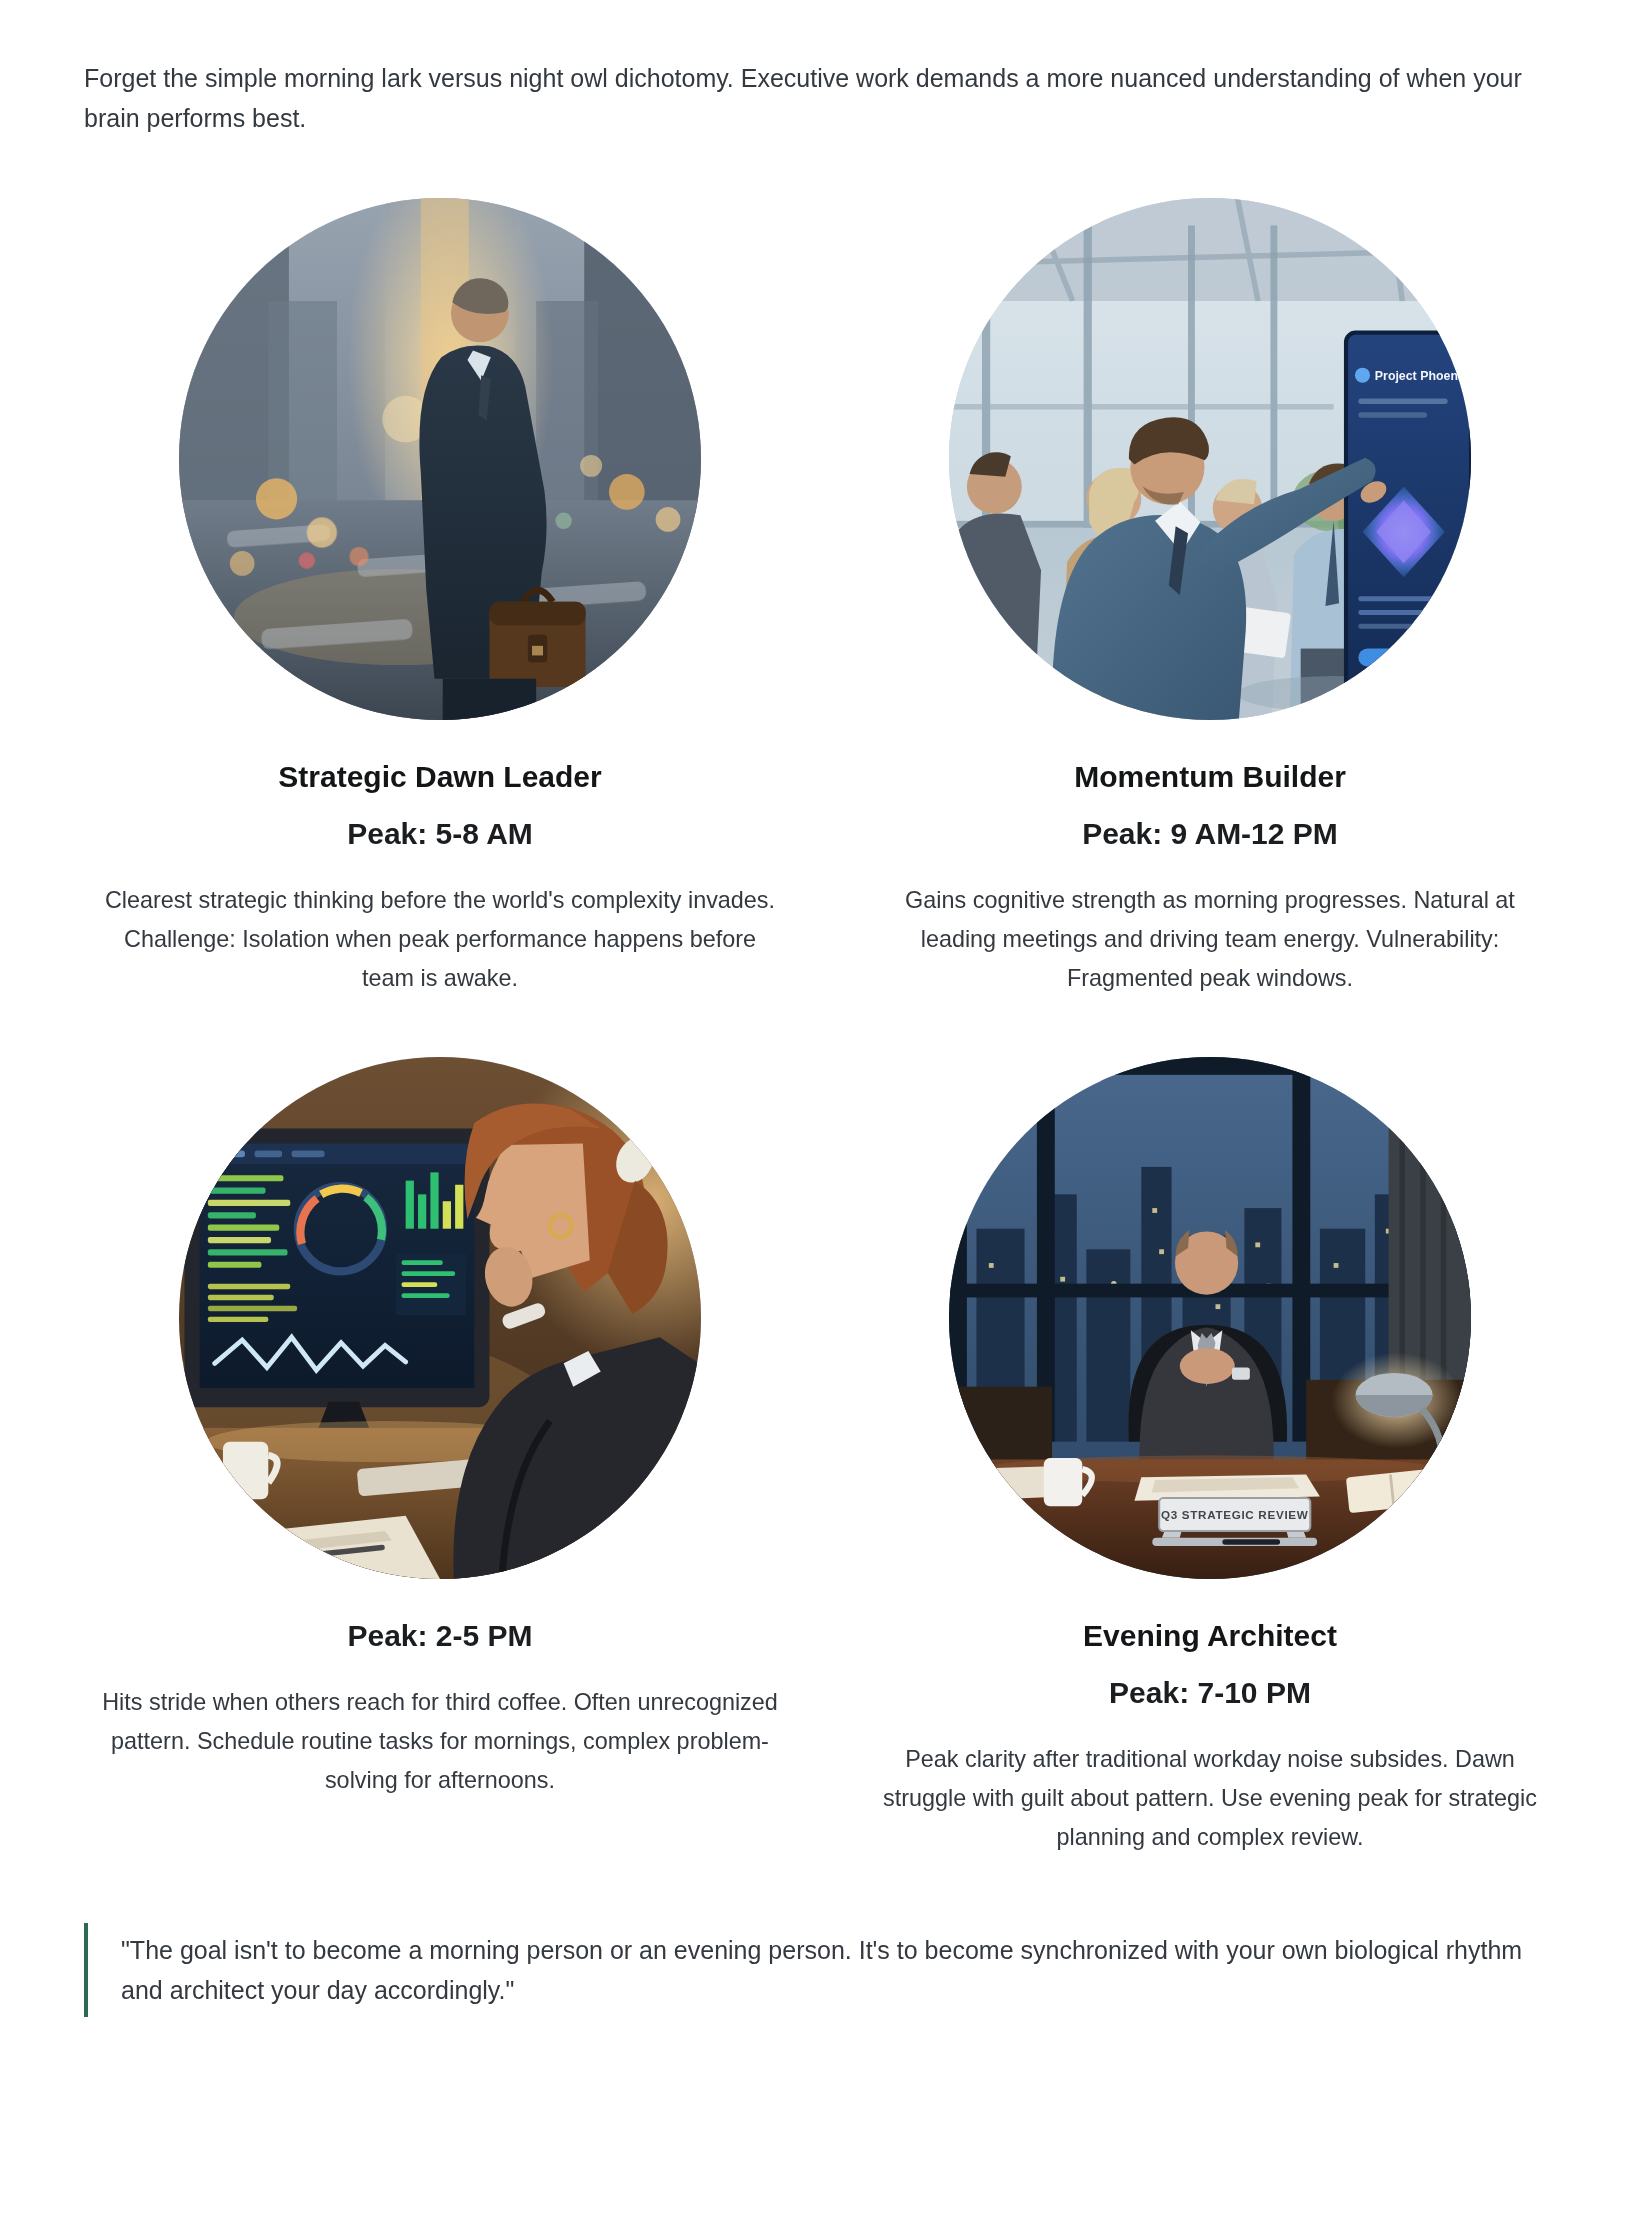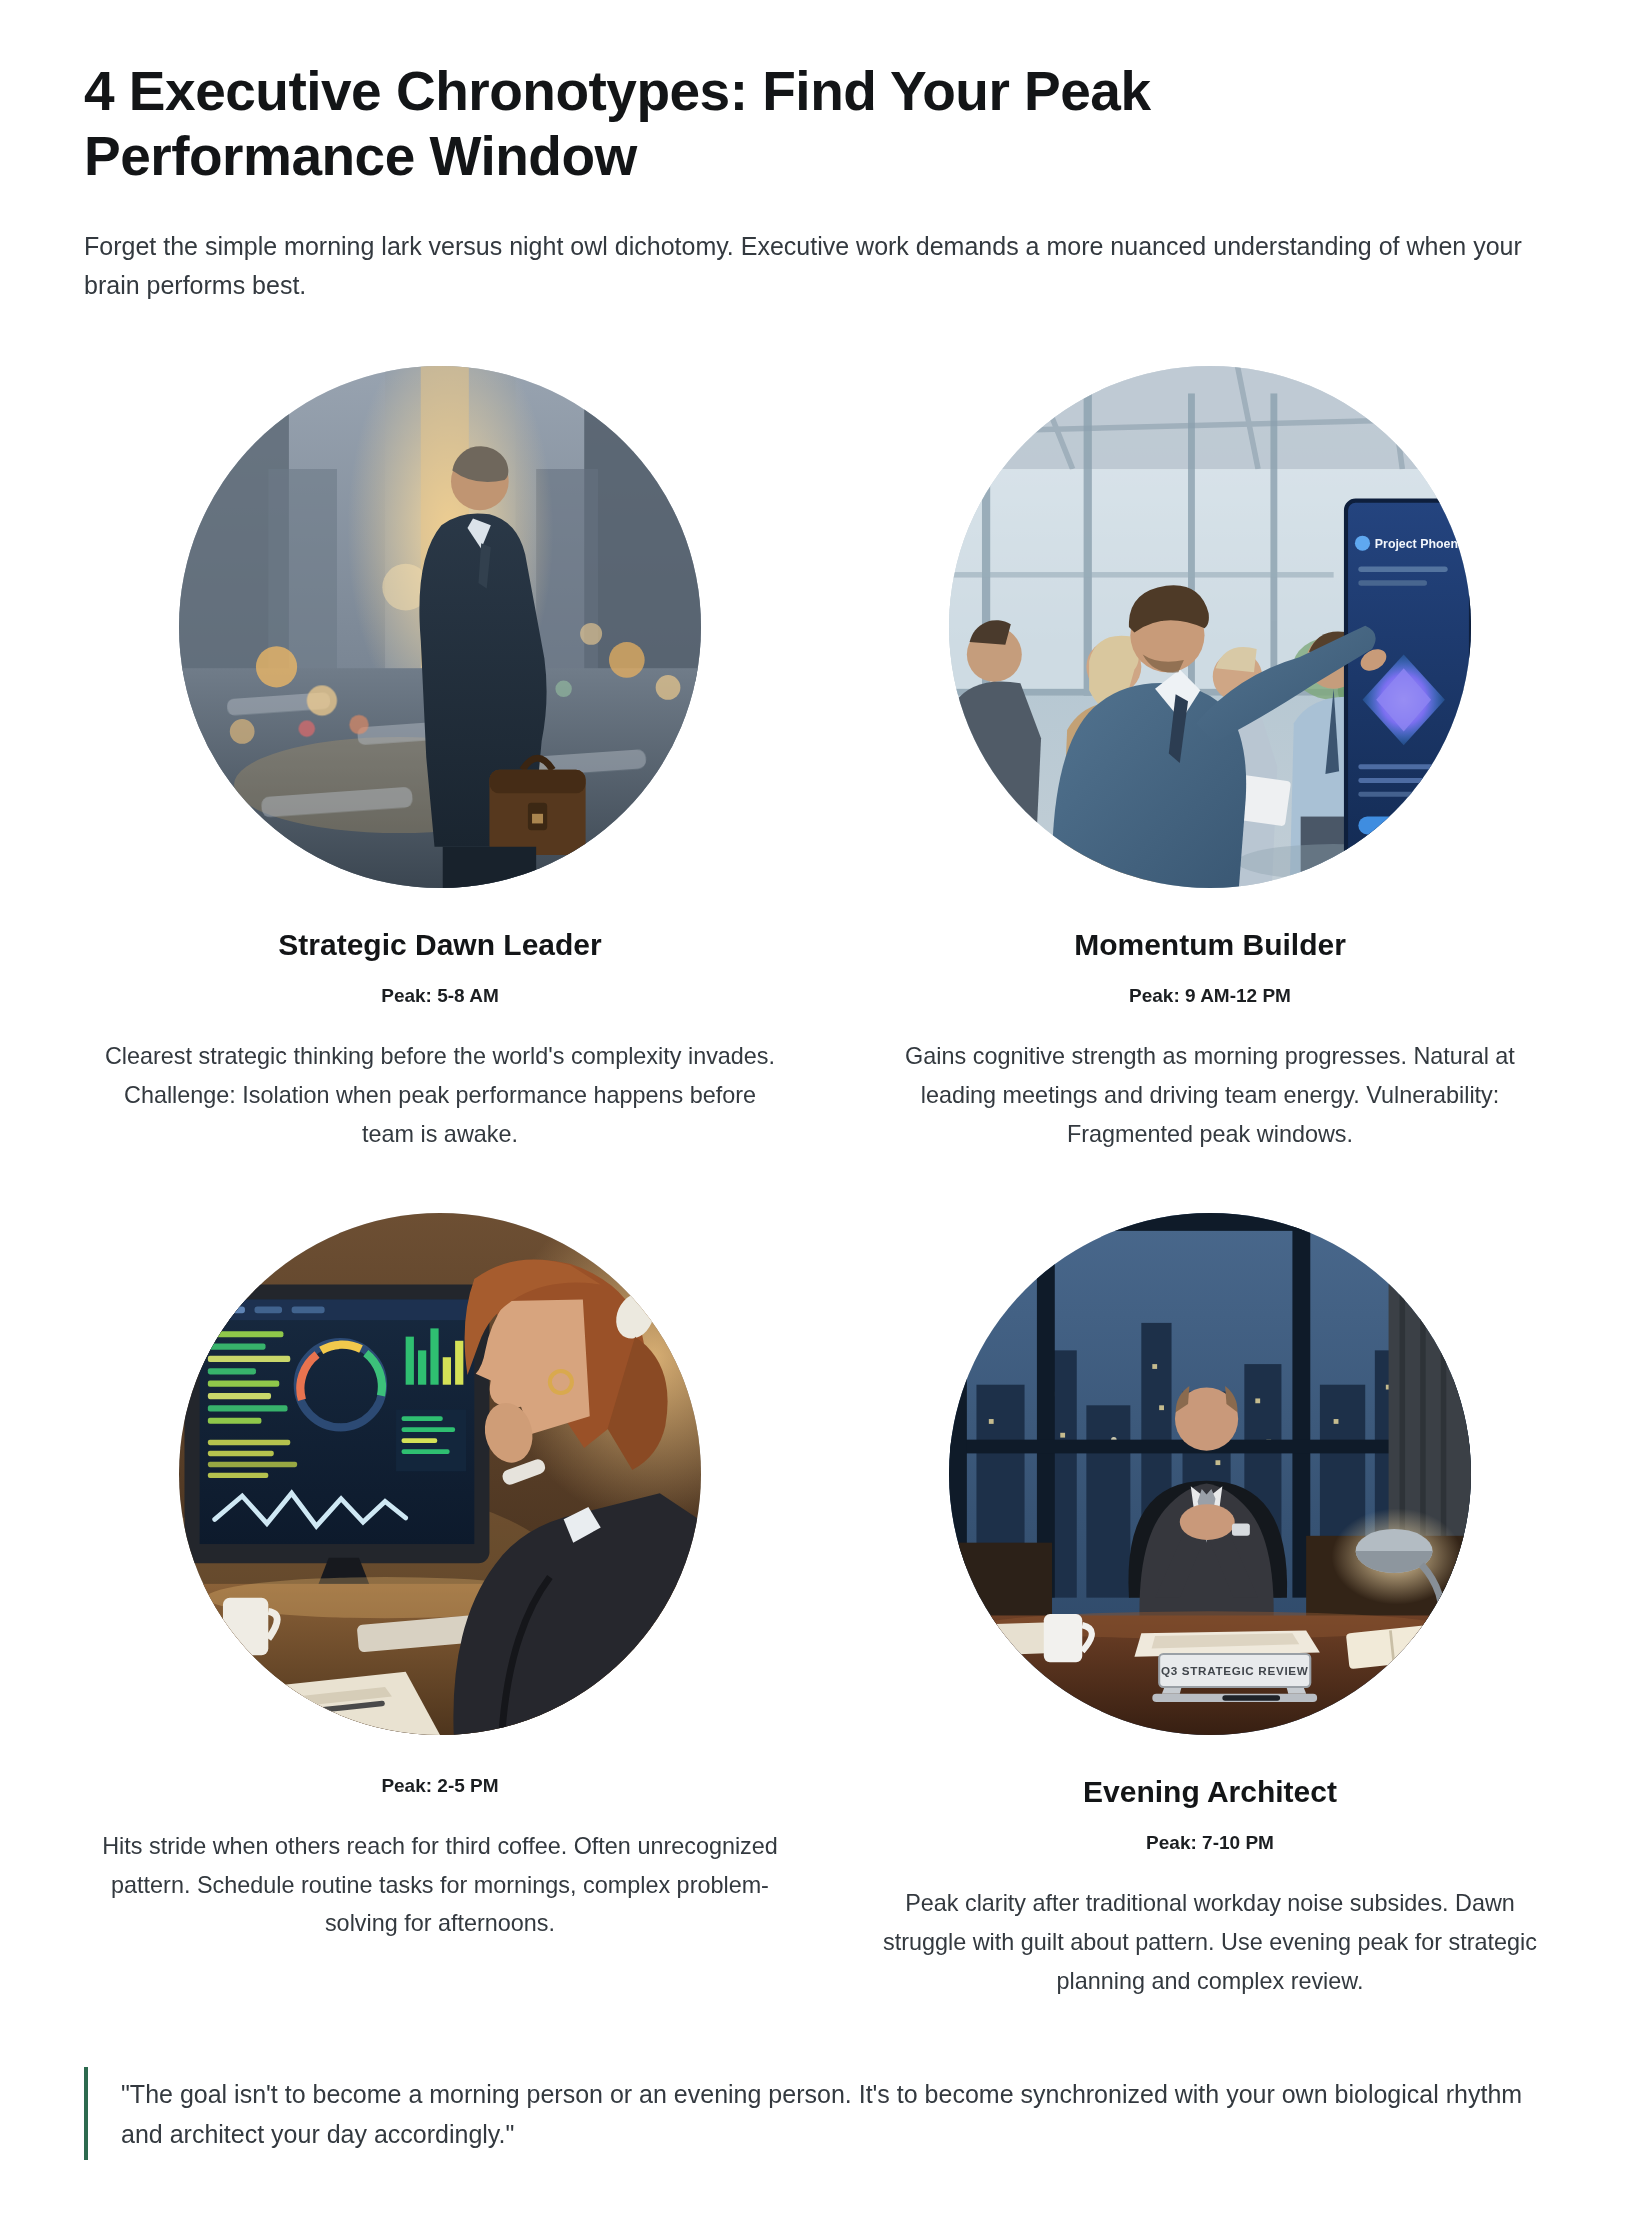--- a/index.html
+++ b/index.html
@@ -27,39 +27,38 @@
   .photo {
     width: 522px; height: 522px; border-radius: 50%;
     overflow: hidden; margin: 0 auto 40px; background: #dfe3e7;
   }
   .photo svg { display: block; width: 100%; height: 100%; }
   .photo text, svg text { font-family: "Liberation Sans", "DejaVu Sans", sans-serif; }
   h2.chrono-name {
     margin: 0 0 23.4px; font-size: 30px; font-weight: 700; color: #131517;
   }
   .chrono-peak {
-    margin: 0 0 30px; font-size: 19px; font-weight: 700; color: #1b1e21;
+    margin: 0 0 30px; font-size: 30px; font-weight: 700; color: #1b1e21;
   }
   .chrono-desc {
     margin: 0 auto; max-width: 677px;
     font-size: 23.4px; line-height: 1.66; color: #33393f;
   }
   blockquote.quote {
     margin: 66px 0 0; border-left: 4.1px solid #2d6a4f;
     padding: 6.9px 25px 6.9px 33px;
     font-size: 25px; line-height: 1.6; color: #33393f;
   }
   blockquote.quote p { margin: 0; }
 </style>
 </head>
 <body>
 
 <div class="page">
 
-  <h1 class="page-title">4 Executive Chronotypes: Find Your Peak Performance Window</h1>
 
   <p class="intro">Forget the simple morning lark versus night owl dichotomy. Executive work demands a more nuanced understanding of when your brain performs best.</p>
 
   <div class="grid">
 
     <div class="card">
       <div class="photo">
         <svg viewBox="0 0 760 760">
           <defs>
             <linearGradient id="p1sky" x1="0" x2="0" y1="0" y2="1">

